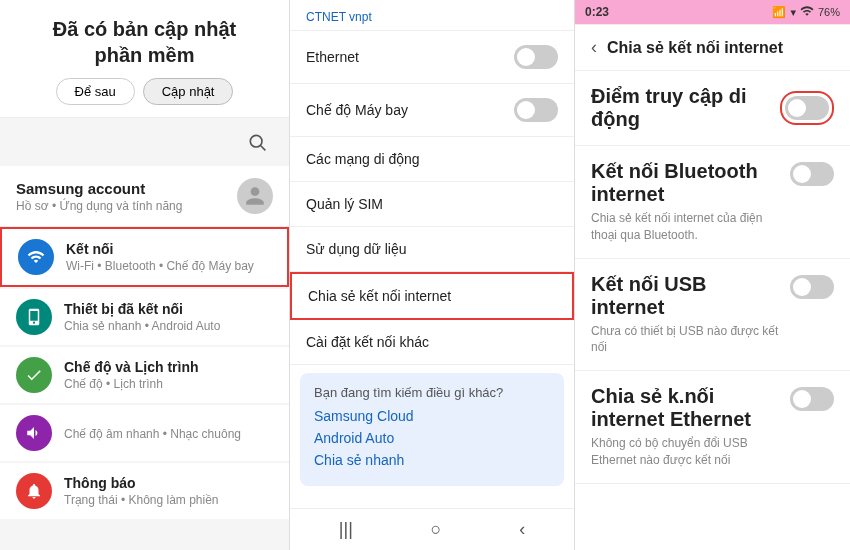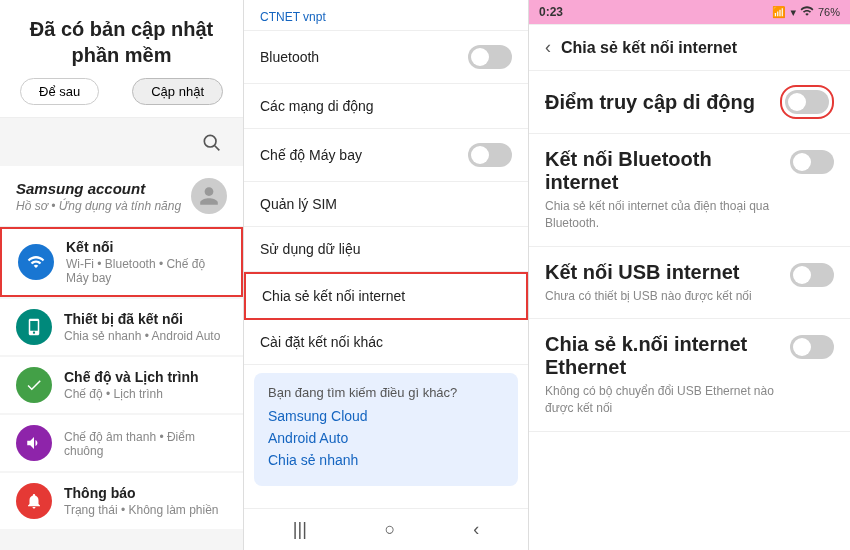--- a/index.html
+++ b/index.html
@@ -7,21 +7,21 @@
       width: 850px;
       height: 550px;
       font-family: 'Segoe UI', Arial, sans-serif;
       background: #f0f0f0;
       display: flex;
       overflow: hidden;
     }
 
     
     .left-panel {
-      width: 244px;
+      width: 290px;
       background: #f5f5f5;
       display: flex;
       flex-direction: column;
       border-right: 1px solid #ddd;
       flex-shrink: 0;
     }
 
     .update-banner {
       background: white;
       padding: 16px 20px 12px;
@@ -31,21 +31,21 @@
     .update-banner-title {
       font-size: 20px;
       font-weight: bold;
       color: #222;
       line-height: 1.3;
       margin-bottom: 10px;
     }
     .update-buttons {
       display: flex;
       gap: 8px;
-      justify-content: space-between;
+      justify-content: center;
     }
     .btn-defer, .btn-update {
       padding: 5px 18px;
       border-radius: 20px;
       font-size: 13px;
       border: 1px solid #ccc;
       background: white;
       cursor: pointer;
     }
     .btn-update {
@@ -68,21 +68,20 @@
       cursor: pointer;
     }
 
     .samsung-account {
       display: flex;
       align-items: center;
       justify-content: space-between;
       padding: 12px 16px;
       background: white;
       border-bottom: 1px solid #eee;
-      font-style: italic;
     }
     .samsung-account-text .title {
       font-size: 15px;
       font-weight: 600;
       color: #222;
     }
     .samsung-account-text .subtitle {
       font-size: 12px;
       color: #888;
       margin-top: 2px;
@@ -409,21 +408,21 @@
       </div>
     </div>
 
     <div class="menu-item">
       <div class="menu-item-icon icon-purple">
         <svg width="18" height="18" viewBox="0 0 24 24" fill="white">
             <path d="M3 9v6h4l5 5V4L7 9H3zm13.5 3c0-1.77-1.02-3.29-2.5-4.03v8.05c1.48-.73 2.5-2.25 2.5-4.02z"></path>
           </svg>
       </div>
       <div class="menu-item-text">
-        <div class="sublabel">Chế độ âm thanh • Điểm chuông</div>
+        <div class="sublabel">Chế độ âm nhanh • Nhạc chuông</div>
       </div>
     </div>
 
     <div class="menu-item">
       <div class="menu-item-icon icon-red">
         <svg width="18" height="18" viewBox="0 0 24 24" fill="white">
             <path d="M12 22c1.1 0 2-.9 2-2h-4c0 1.1.9 2 2 2zm6-6v-5c0-3.07-1.63-5.64-4.5-6.32V4c0-.83-.67-1.5-1.5-1.5s-1.5.67-1.5 1.5v.68C7.64 5.36 6 7.92 6 11v5l-2 2v1h16v-1l-2-2z"></path>
           </svg>
       </div>
       <div class="menu-item-text">
@@ -434,31 +433,31 @@
   </div>
 </div>
 
 <div class="middle-panel">
   <div class="middle-header">
     <span>CTNET vnpt</span>
   </div>
   <div class="middle-list">
 
     <div class="middle-item">
-      <span class="middle-item-label">Bluetooth</span>
+      <span class="middle-item-label">Ethernet</span>
       <div class="toggle off"></div>
-    </div>
-
-    <div class="middle-item">
-      <span class="middle-item-label">Các mạng di động</span>
     </div>
 
     <div class="middle-item">
       <span class="middle-item-label">Chế độ Máy bay</span>
       <div class="toggle off"></div>
+    </div>
+
+    <div class="middle-item">
+      <span class="middle-item-label">Các mạng di động</span>
     </div>
 
     <div class="middle-item">
       <span class="middle-item-label">Quản lý SIM</span>
     </div>
 
     <div class="middle-item">
       <span class="middle-item-label">Sử dụng dữ liệu</span>
     </div>
 

